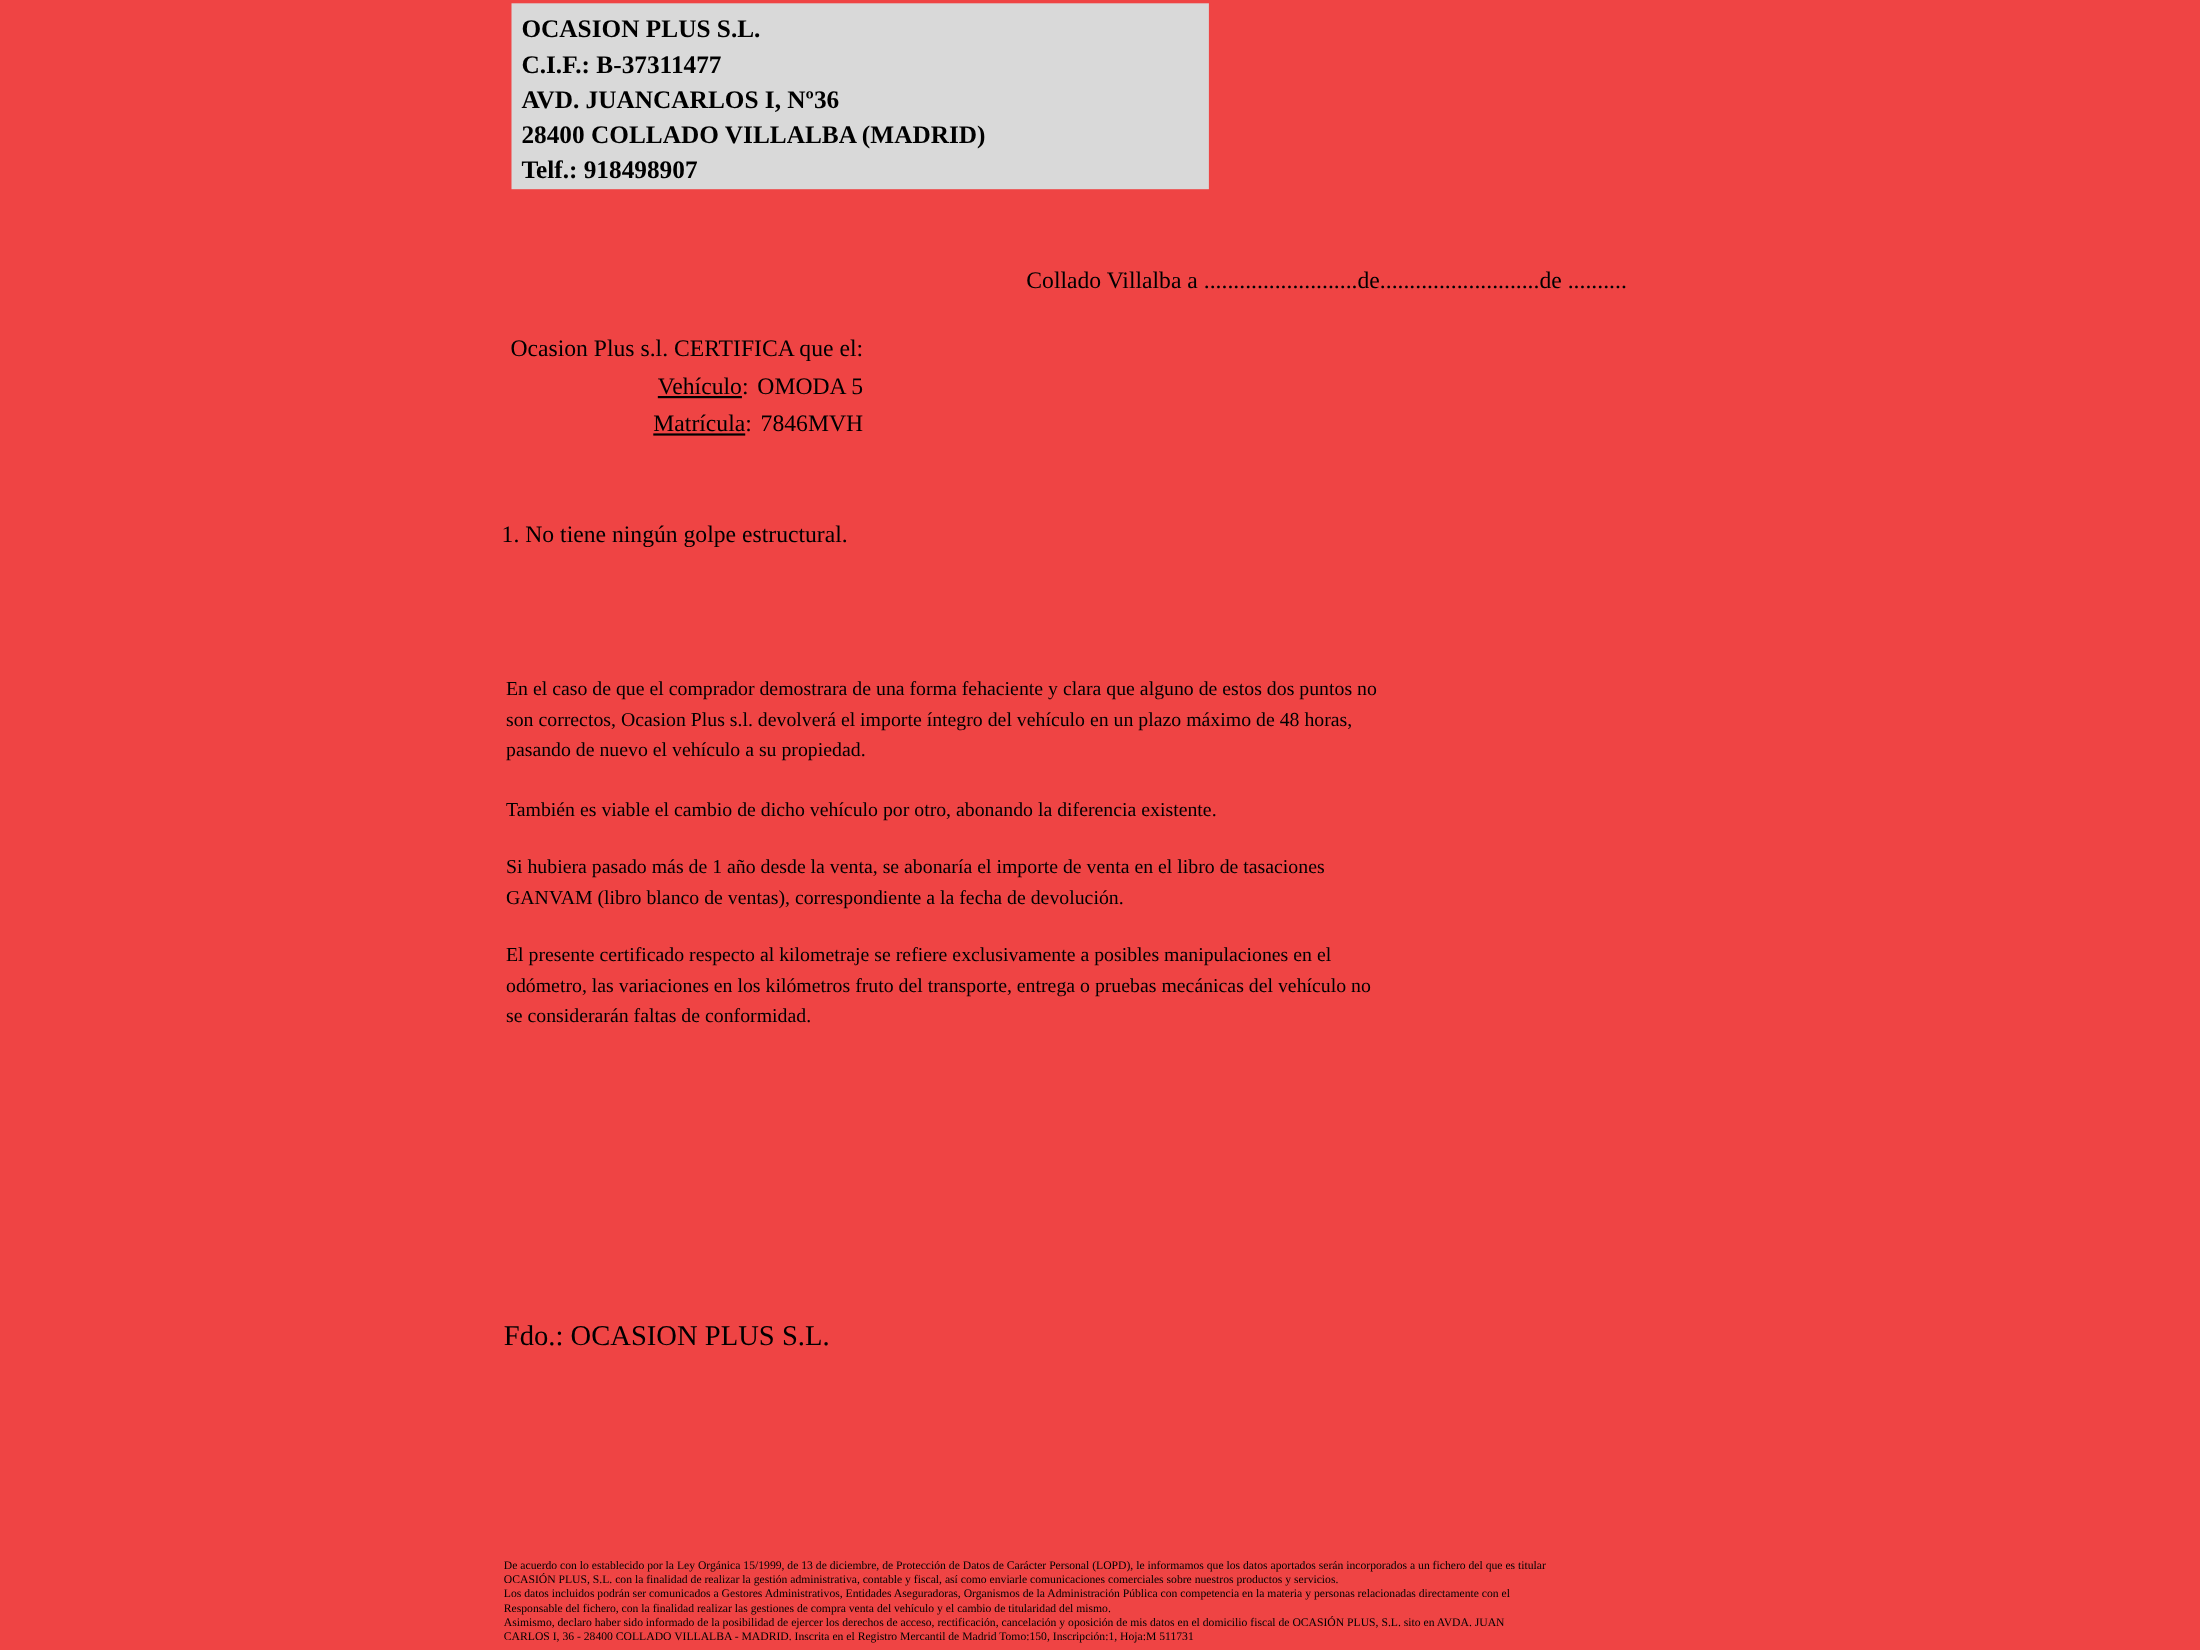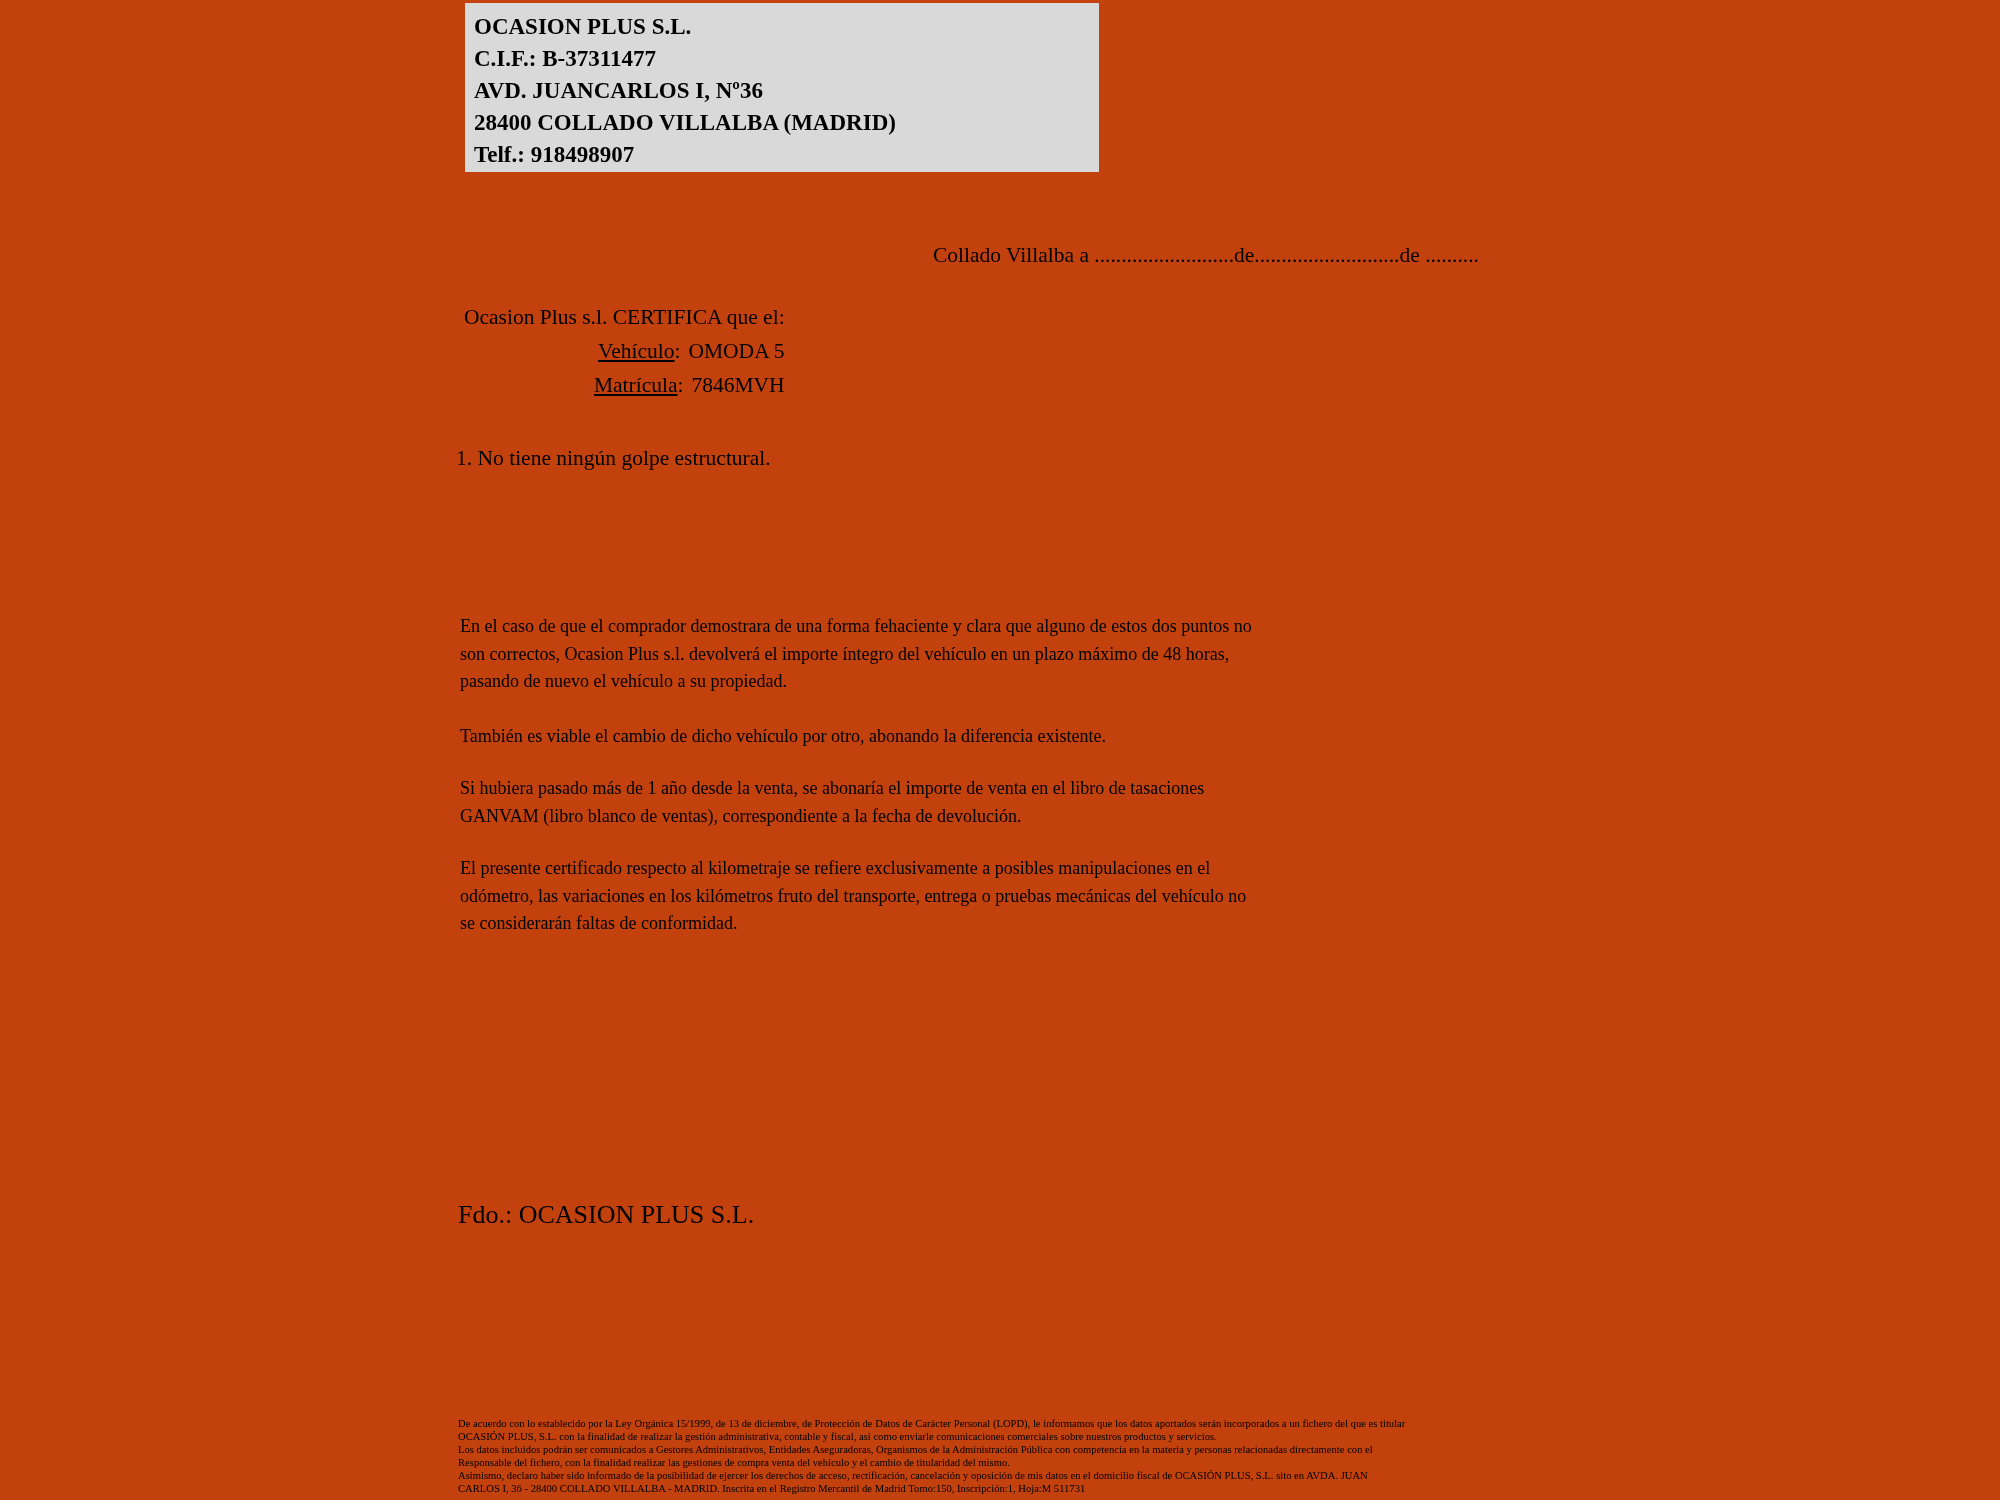--- a/index.html
+++ b/index.html
@@ -4,21 +4,21 @@
 <style>
   html, body {
     margin: 0;
     padding: 0;
     background: #ffffff;
   }
   .page {
     position: relative;
     width: 2000px;
     height: 1500px;
-    background: #c2410c;
+    background: #ef4444;
     color: #000000;
     font-family: "Liberation Serif", "DejaVu Serif", serif;
     overflow: hidden;
   }
   .header-box {
     position: absolute;
     left: 465px;
     top: 3px;
     width: 634px;
     height: 169px;
@@ -54,21 +54,21 @@
     width: 94px;
     text-decoration: underline;
   }
   .field-value { margin-left: 8px; }
   .cond {
     position: absolute;
     left: 456px;
     font-size: 21.5px;
     white-space: nowrap;
   }
-  .cond-1 { top: 446px; text-align: center; }
+  .cond-1 { top: 474px; text-align: center; }
   .cond-2 { top: 507px; }
   .para {
     position: absolute;
     left: 460px;
     font-size: 18px;
     line-height: 27.5px;
   }
   .para .pline { white-space: nowrap; }
   .para-refund   { top: 613px; }
   .para-exchange { top: 723px; }

